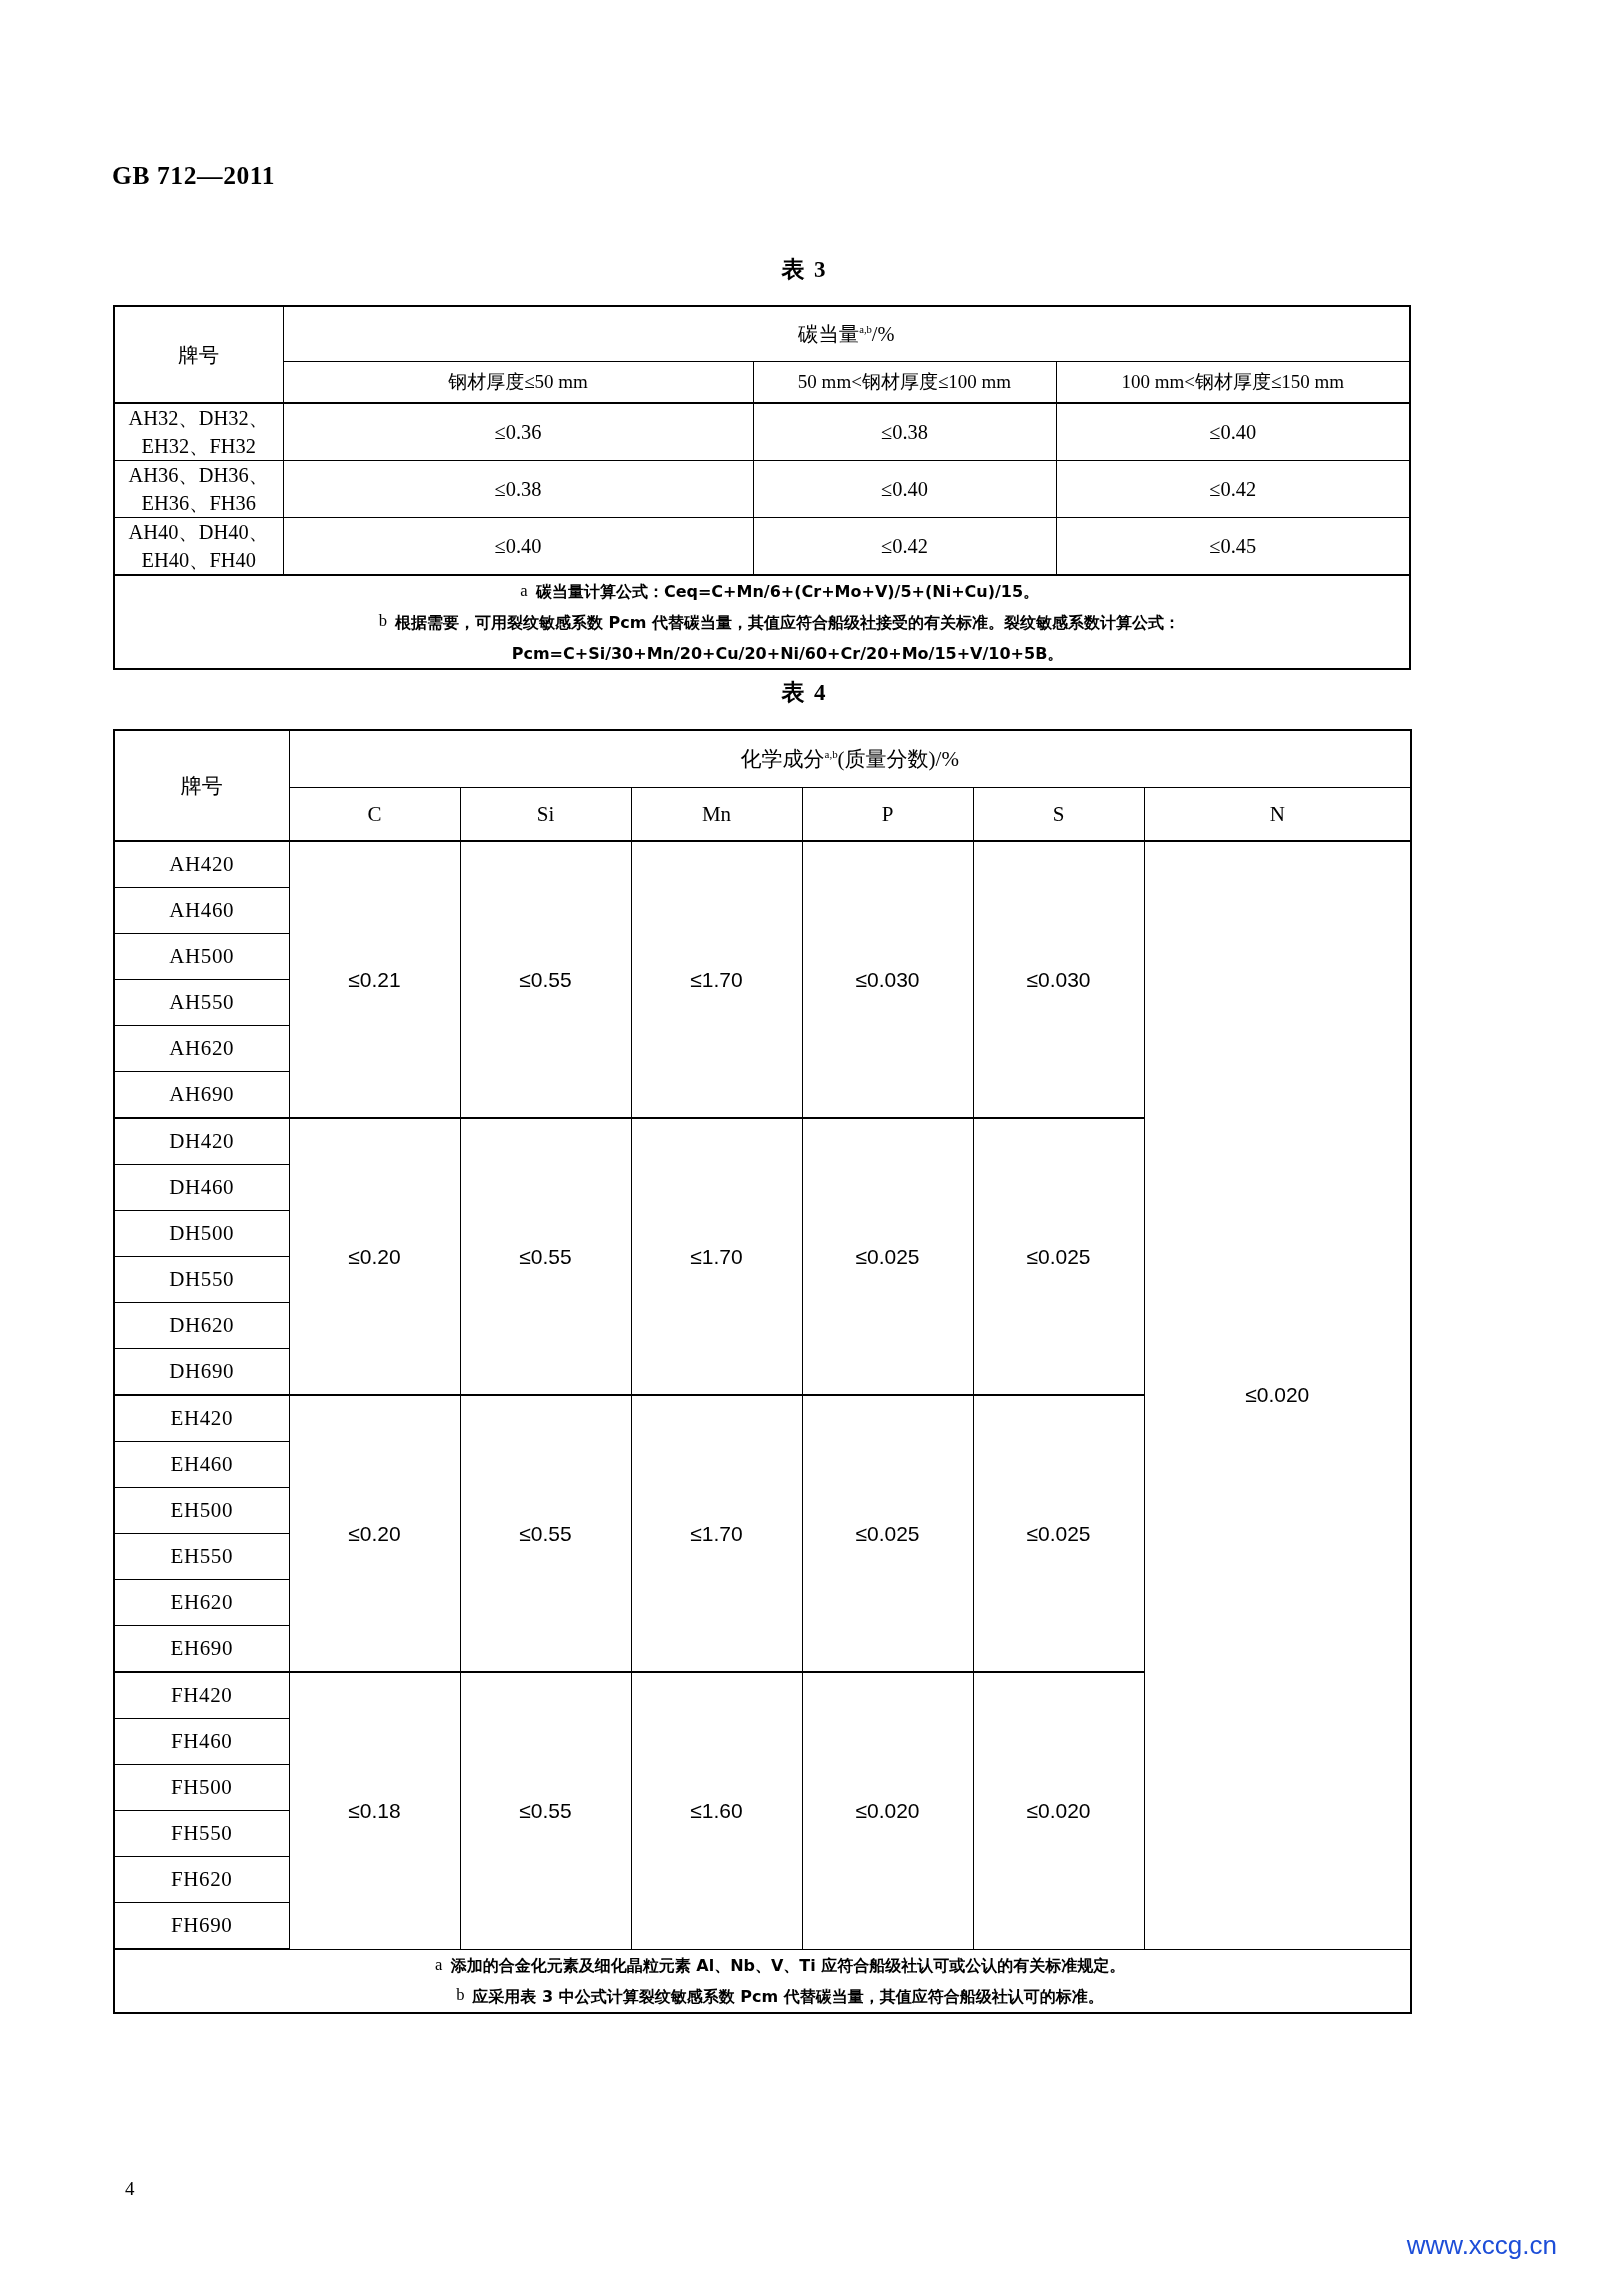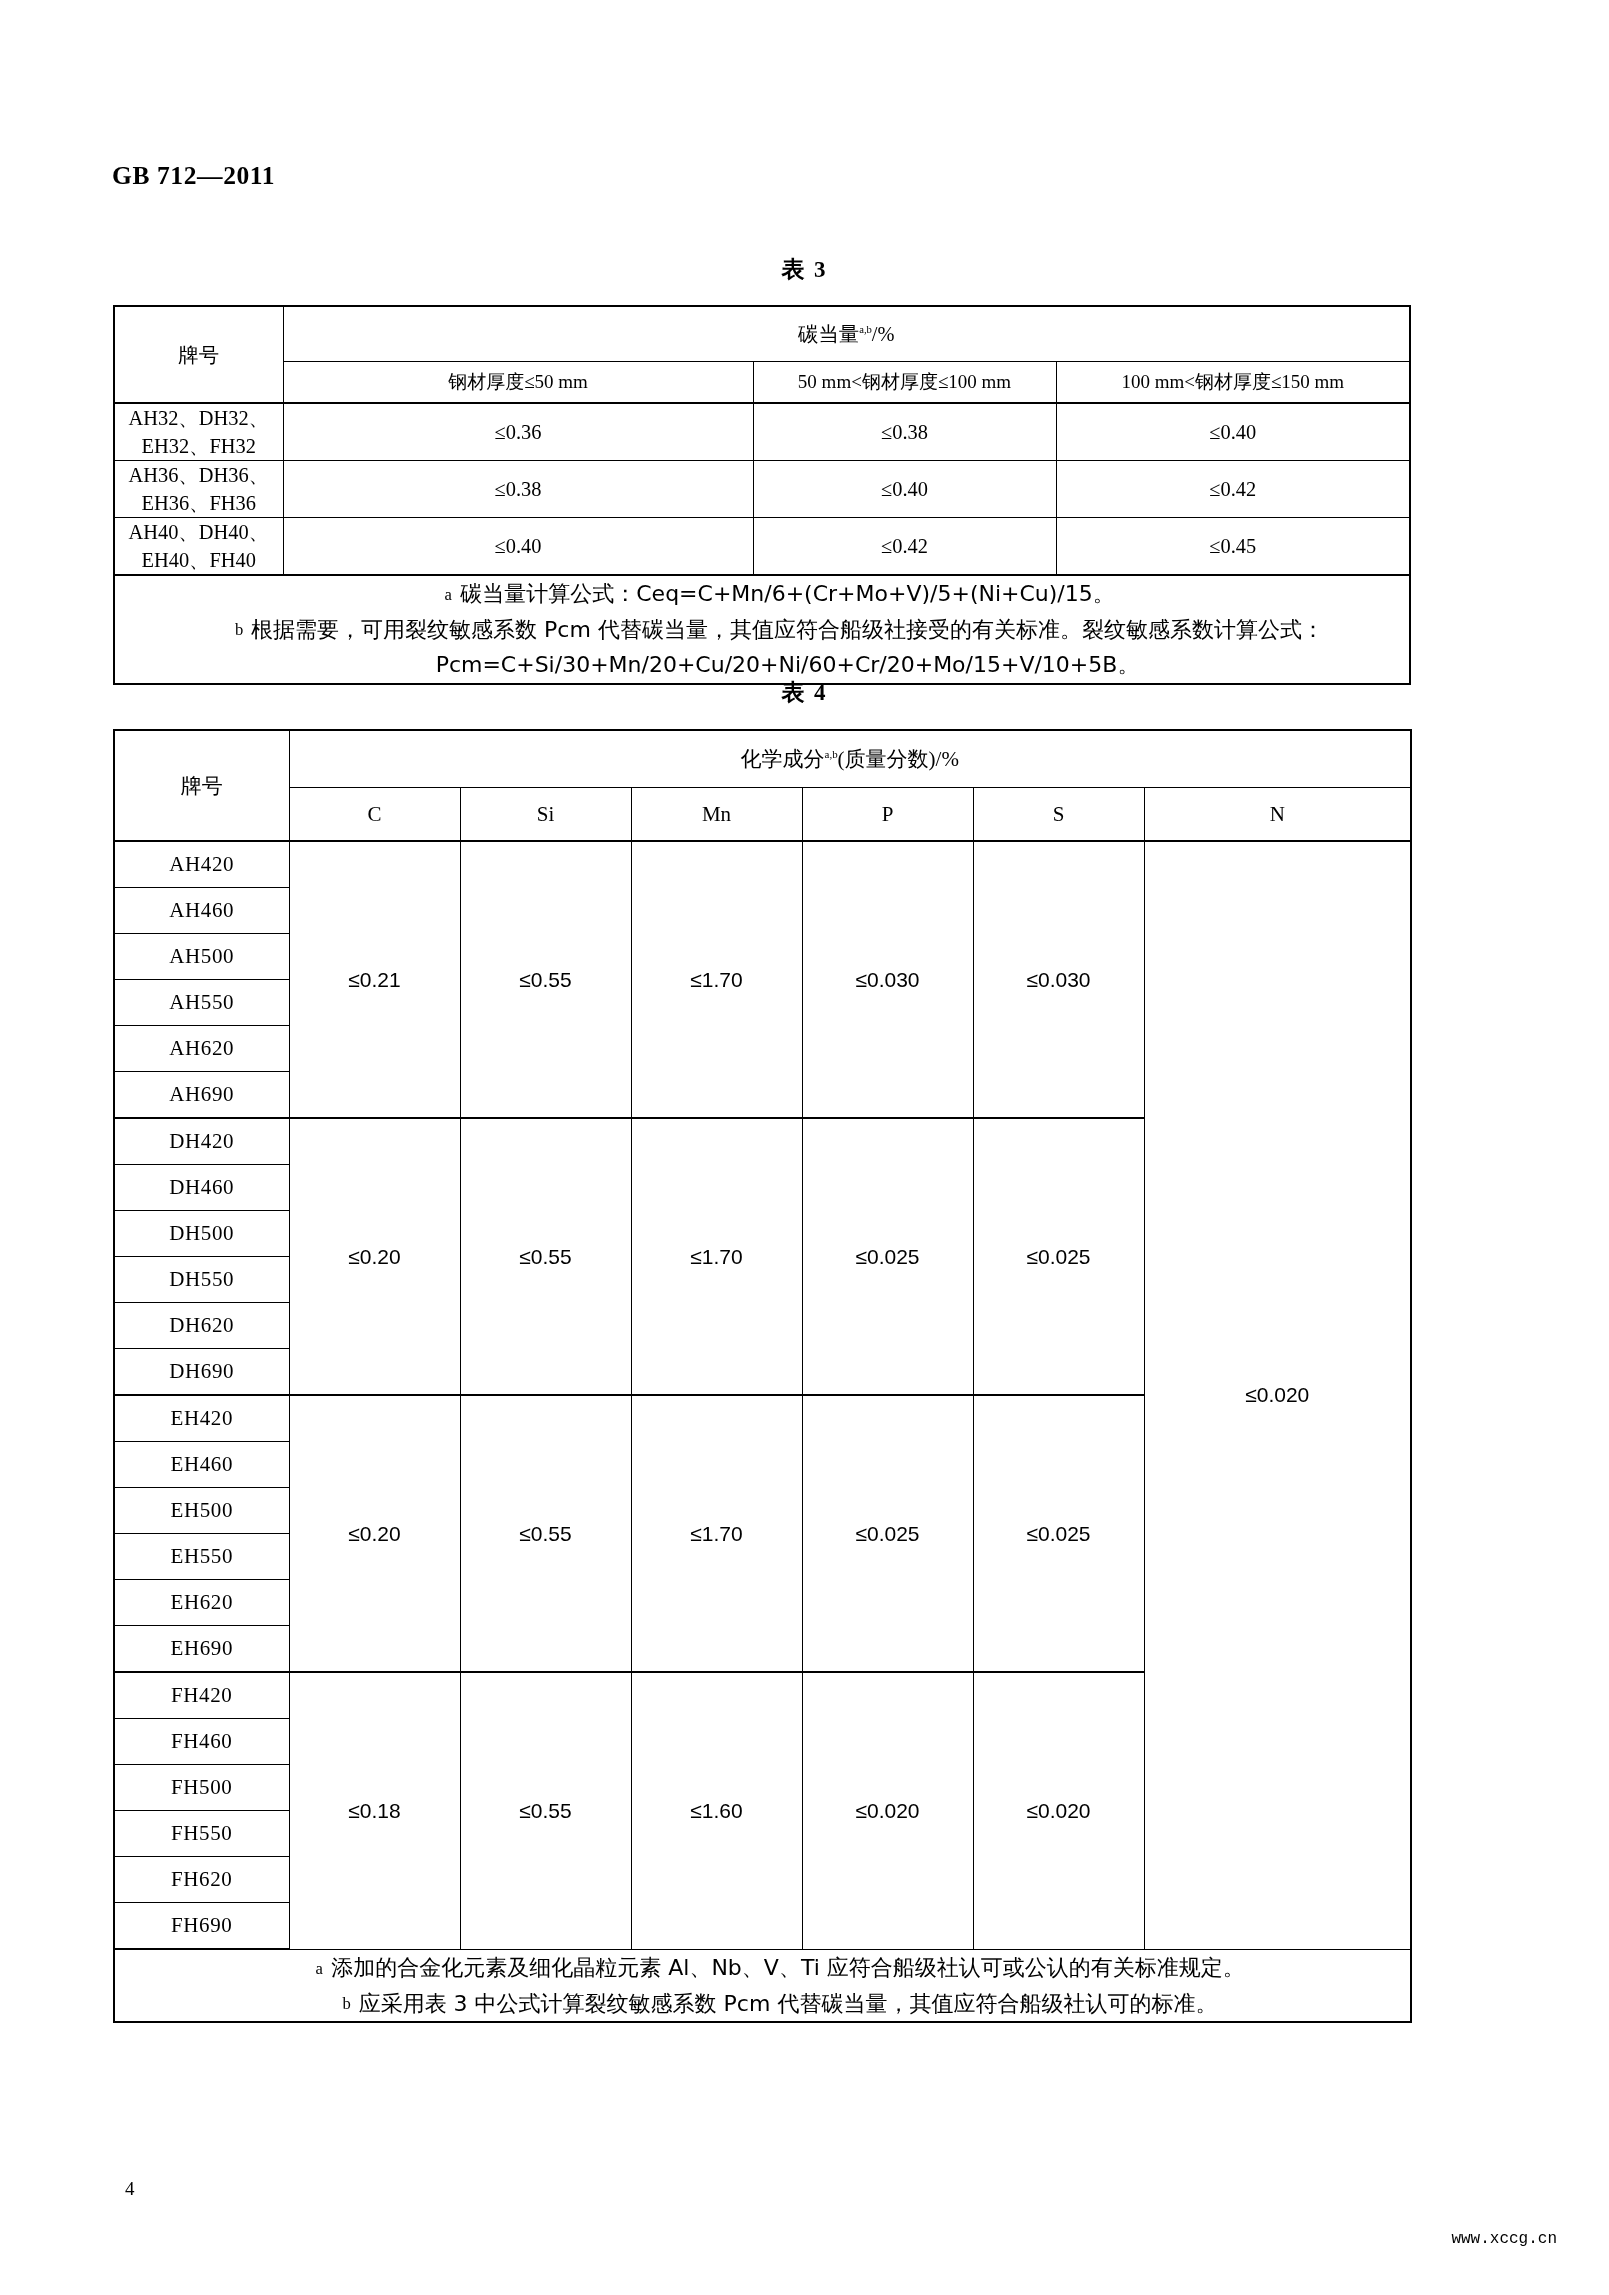--- a/index.html
+++ b/index.html
@@ -103,21 +103,21 @@
   .note-line .mk {
     display: inline-block;
     width: 24px;
     font-size: 16.6px;
     vertical-align: 1.3px;
   }
   .note-line .ind {
     display: inline-block;
     width: 24px;
   }
-  .note-body { font-family: "DejaVu Sans", "Liberation Sans", sans-serif; font-weight: normal; font-size: 22px; }
+  .note-body { font-family: "DejaVu Sans", "Liberation Sans", sans-serif; font-weight: bold; font-size: 16px; }
 
   
   #table3 { top: 305px; }
   #table3 table.grid { font-size: 20.4px; }
   #table3 td.t3-brand { height: 57px; }
   #table3 .hdr-tall { height: 54px; }
   #table3 .hdr-sub { height: 40px; font-size: 19px; }
   #table3 .body-row td { height: 40px; }
 
   
@@ -134,23 +134,23 @@
     position: absolute;
     left: 125px;
     top: 2178px;
     font-size: 19px;
     font-family: "Liberation Serif", "DejaVu Serif", serif;
   }
   .watermark {
     position: absolute;
     right: 52px;
     top: 2230px;
-    font-size: 16px;
-    font-family: Liberation Mono, monospace;
-    color: #000000;
+    font-size: 26px;
+    font-family: Liberation Sans, sans-serif;
+    color: #1d4ed8;
     letter-spacing: 0px;
   }
 </style>
 </head>
 <body>
 
 <div class="page">
 
   <div class="doc-header">GB 712—2011</div>
 

